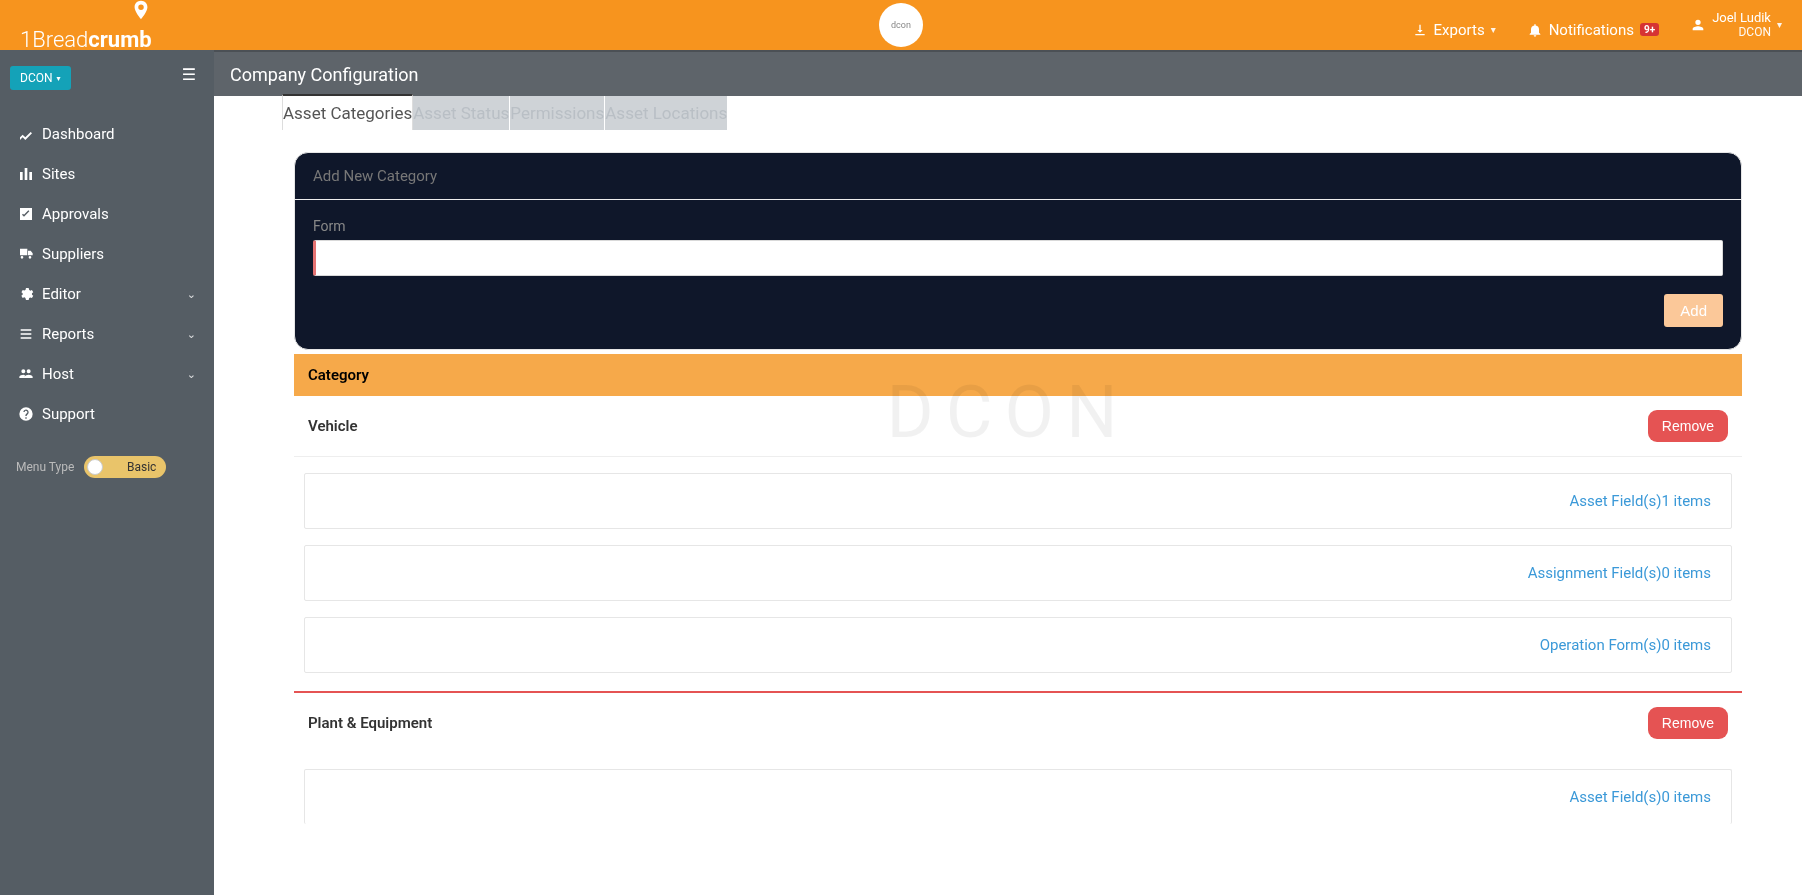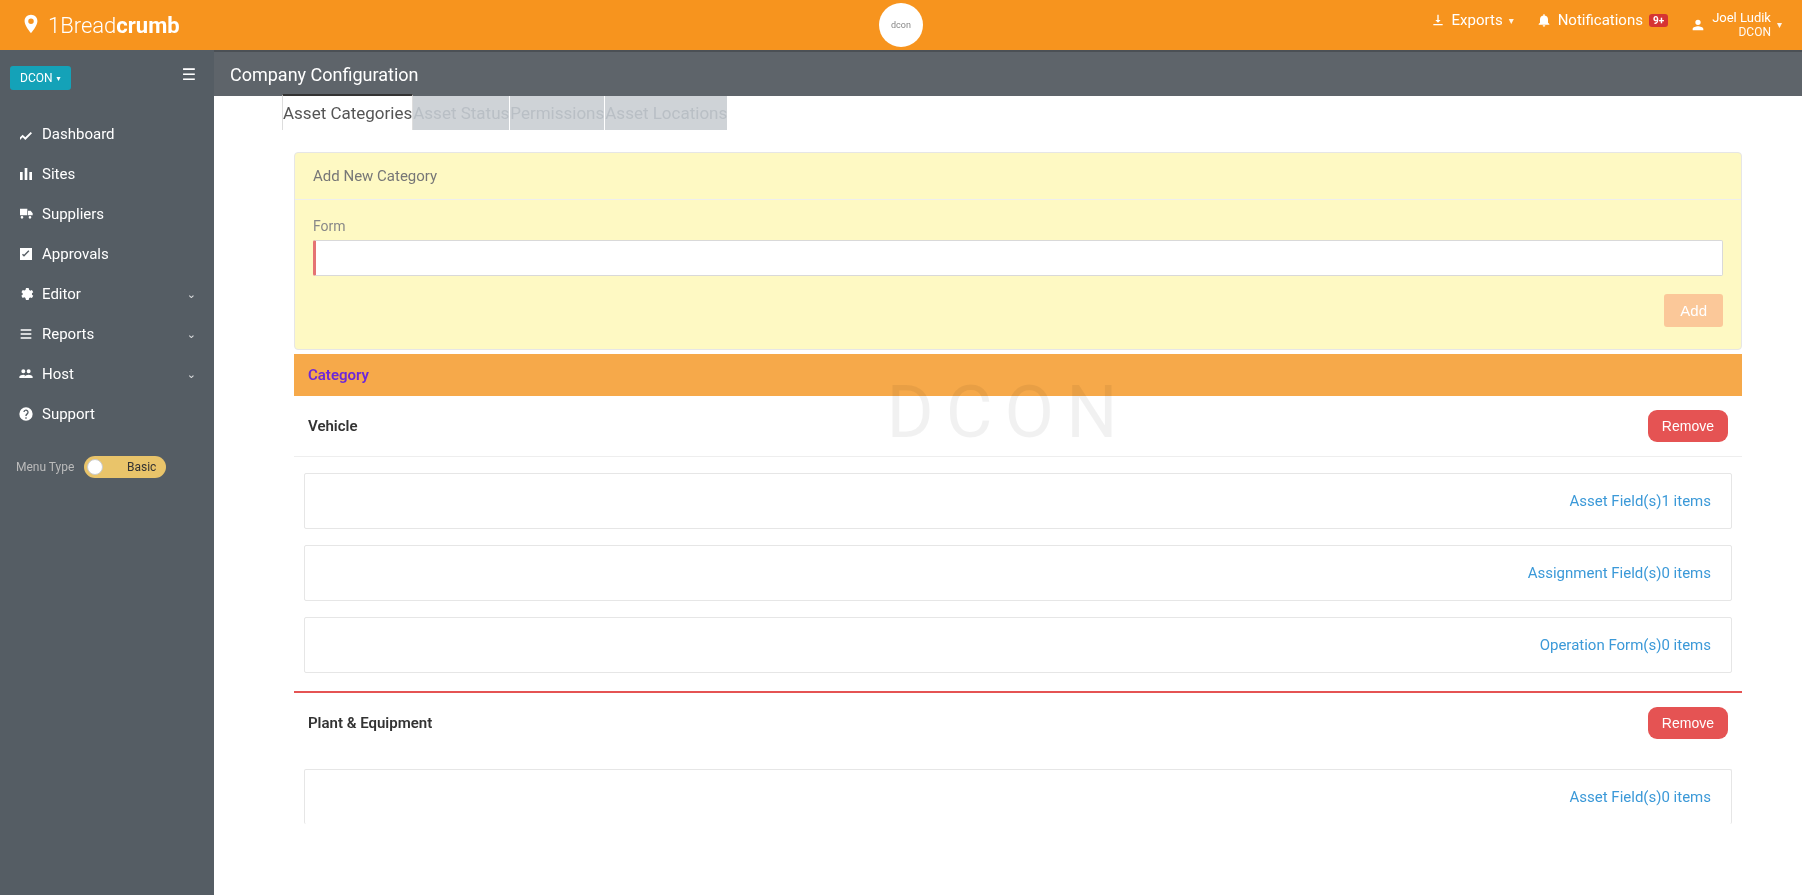--- a/index.html
+++ b/index.html
@@ -8,30 +8,30 @@
   
   .topbar {
     background: #f7941e;
     height: 50px;
     display: flex;
     align-items: center;
     padding: 0 20px;
     color: #fff;
     position: relative;
   }
-  .brand { display:flex; align-items:flex-start; gap:6px; font-size:22px; font-weight:300;}
+  .brand { display:flex; align-items:flex-end; gap:6px; font-size:22px; font-weight:300;flex-direction:column;}
   .brand-logo { width:22px; height:22px; }
   .brand b { font-weight:700; }
   .topbar .center-logo {
     position:absolute; left:50%; transform:translateX(-50%);
     width:44px; height:44px; background:#fff; border-radius:50%;
     display:flex; align-items:center; justify-content:center;
     font-size:9px; color:#888;
   }
-  .topbar .right { margin-left:auto; display:flex; align-items:flex-start; gap:22px; font-size:15px;}
+  .topbar .right { margin-left:auto; display:flex; align-items:flex-end; gap:31px; font-size:15px;}
   .topbar .right .item { display:flex; align-items:center; gap:6px; cursor:pointer;}
   .badge-notif { background:#d63333; color:#fff; font-size:10px; padding:1px 4px; border-radius:3px; font-weight:bold;}
   .user-block { display:flex; align-items:center; gap:10px; line-height:1.1;}
   .user-block .names { text-align:right; font-size:13px;}
   .user-block .names .sub { font-size:12px; opacity:.95;}
   .caret { font-size:10px; opacity:.9;}
 
   
   .layout { display:flex; min-height: calc(100vh - 50px); position:relative;}
   .sidebar { width:214px; background:#555d64; color:#fff; padding-top:10px; position:relative; flex-shrink:0; min-height: 845px;}
@@ -59,29 +59,29 @@
   }
   .main { flex:1; background:#fff; display:flex; flex-direction:column; position:relative;}
 
   
   .tabs-wrap { padding-left:68px; background:#fff;}
   .tabs { display:flex; list-style:none; }
   .tabs li { padding:7px 0; font-size:17px; color:#b9bfc5; background:#cfd3d7; cursor:pointer; border-right:1px solid #fff;}
   .tabs li.active { background:#fff; color:#555; border-top:2px solid #333; margin-top:-2px; border-left:1px solid #ddd; border-right:1px solid #ddd;}
   
   .content-pad { padding: 22px 60px 40px 80px; }
-  .panel { border:1px solid #e6e6e6; border-radius:4px; background:#fef9c3;}
+  .panel { border:1px solid #e6e6e6; border-radius:14px; background:#0f172a;}
   .panel-head { padding:14px 18px; color:#777; font-size:15px; border-bottom:1px solid #eee;}
   .panel-body { padding: 18px 18px 22px 18px;}
   .field-label { font-size:14px; color:#888; margin-bottom:6px;}
   .text-input { width:100%; height:36px; border:1px solid #d9d9d9; border-left:3px solid #e57373; border-radius:2px; padding:0 10px; font-size:14px; outline:none;}
   .btn-add { float:right; margin-top:18px; background:#fbc899; color:#fff; border:none; padding:8px 16px; border-radius:3px; font-size:15px; cursor:pointer;}
   .clearfix::after{content:"";display:table;clear:both;}
 
-  .cat-header { background:#f6a94a; color:#6d28d9; font-weight:600; padding:12px 14px; font-size:15px; margin-top:4px;}
+  .cat-header { background:#f6a94a; color:#000000; font-weight:600; padding:12px 14px; font-size:15px; margin-top:4px;}
   .cat-row { display:flex; align-items:center; justify-content:space-between; padding:14px 14px; border-bottom:1px solid #eee;}
   .cat-row .name { font-weight:600; color:#333; font-size:15px;}
   .btn-remove { background:#e55353; color:#fff; border:none; padding:8px 14px; border-radius:9px; font-size:14px; cursor:pointer;}
   .sub-row { margin:16px 10px 0 10px; border:1px solid #e6e6e6; border-radius:2px; padding:18px 20px; display:flex; justify-content:flex-end; font-size:15px;}
   .sub-row a { color:#3b99d8; text-decoration:none; cursor:pointer;}
   .sub-row .count { color:#3b99d8;}
   .cat-divider { border-top:2px solid #e55353; margin-top:18px;}
   
   
   .watermark { position:absolute; left:50%; top:320px; transform:translateX(-50%); opacity:.05; pointer-events:none; font-size:72px; letter-spacing:12px; color:#000;}
@@ -164,32 +164,32 @@
         <span class="icon">
             <svg width="16" height="16" viewBox="0 0 24 24">
               <path fill="#fff" d="M3 21V9h4v12H3zm7 0V3h4v18h-4zm7 0V9h4v12h-4z"></path>
             </svg>
           </span>
         <span>Sites</span>
       </li>
       <li>
         <span class="icon">
             <svg width="16" height="16" viewBox="0 0 24 24">
+              <path fill="#fff" d="M3 3h18v18H3V3zm3 10l3 3 8-8-1.5-1.5L9 13l-1.5-1.5L6 13z"></path>
+            </svg>
+          </span>
+        <span>Approvals</span>
+      </li>
+      <li>
+        <span class="icon">
+            <svg width="16" height="16" viewBox="0 0 24 24">
               <path fill="#fff" d="M3 4h11v10H3V4zm12 3h4l3 4v3h-7V7zM6 19a2 2 0 1 0 0-4 2 2 0 0 0 0 4zm12 0a2 2 0 1 0 0-4 2 2 0 0 0 0 4z"></path>
             </svg>
           </span>
         <span>Suppliers</span>
-      </li>
-      <li>
-        <span class="icon">
-            <svg width="16" height="16" viewBox="0 0 24 24">
-              <path fill="#fff" d="M3 3h18v18H3V3zm3 10l3 3 8-8-1.5-1.5L9 13l-1.5-1.5L6 13z"></path>
-            </svg>
-          </span>
-        <span>Approvals</span>
       </li>
       <li class="group">
         <span class="icon">
             <svg width="16" height="16" viewBox="0 0 24 24">
               <path fill="#fff" d="M12 8a4 4 0 1 0 4 4 4 4 0 0 0-4-4zm9 4a7.9 7.9 0 0 0-.1-1l2-1.6-2-3.4-2.4 1a8 8 0 0 0-1.7-1L16 3h-4l-.8 2.9a8 8 0 0 0-1.7 1l-2.4-1-2 3.4L7 11a7.9 7.9 0 0 0 0 2l-2 1.6 2 3.4 2.4-1a8 8 0 0 0 1.7 1L12 21h4l.8-2.9a8 8 0 0 0 1.7-1l2.4 1 2-3.4-2-1.6a7.9 7.9 0 0 0 .1-1z"></path>
             </svg>
           </span>
         <span>Editor</span>
         <span class="chev">⌄</span>
       </li>

